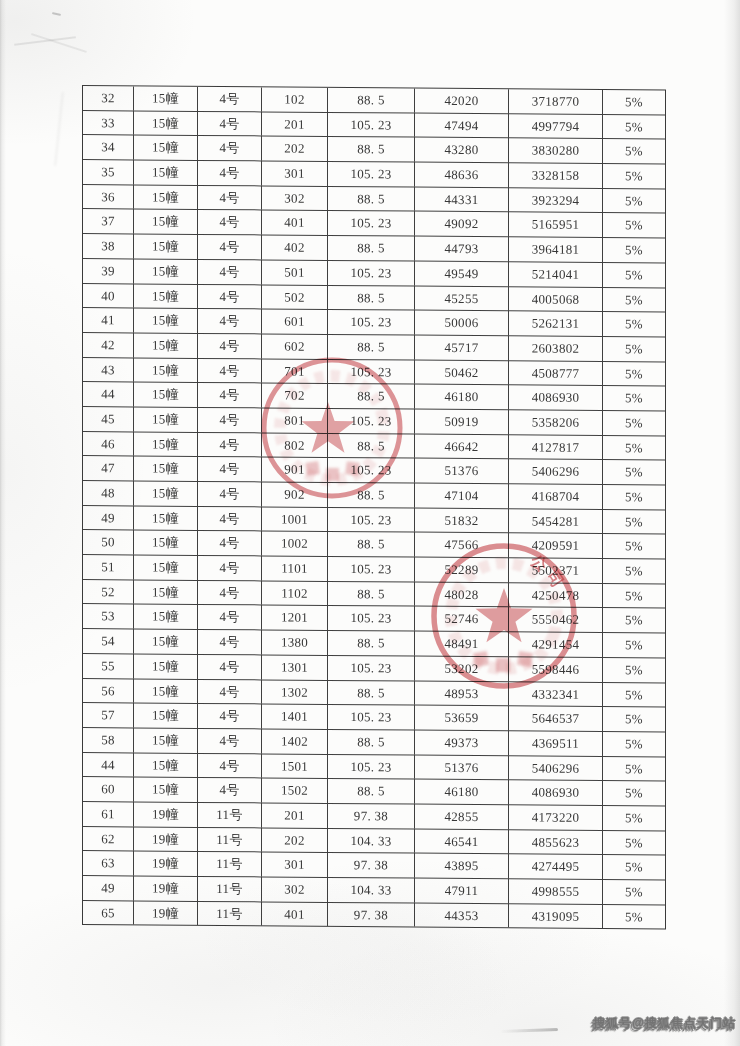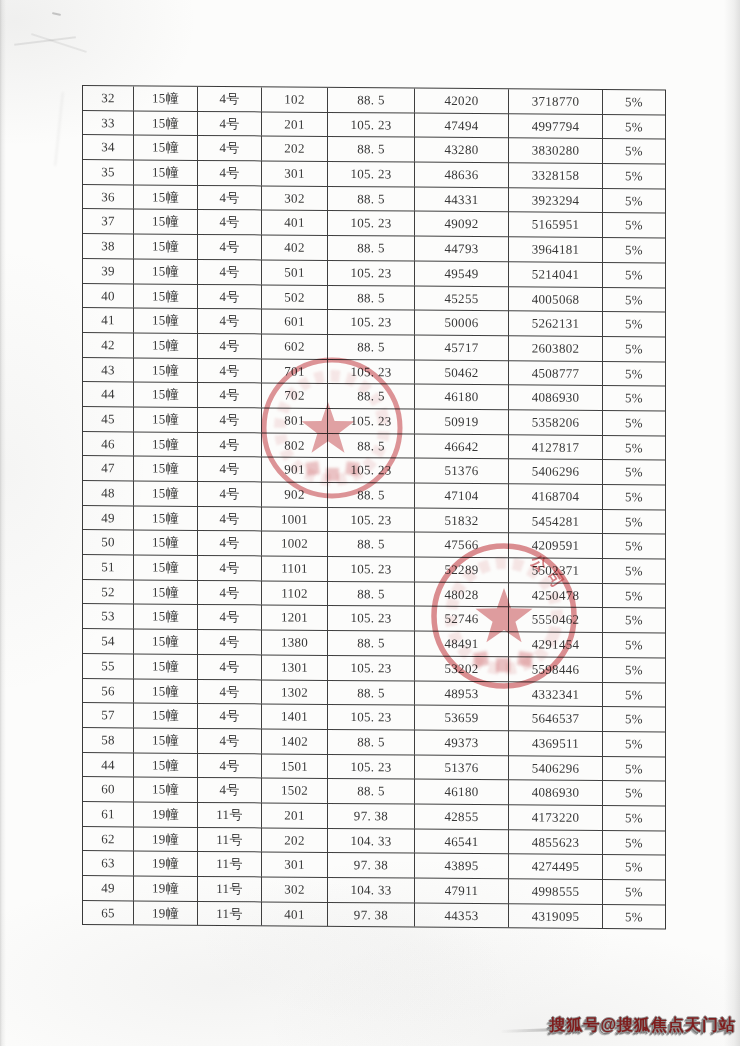--- a/index.html
+++ b/index.html
@@ -44,21 +44,21 @@
   }
   
   .stamp{position:absolute;z-index:3;mix-blend-mode:multiply;pointer-events:none;}
   .stamp-1{left:258px;top:354px;}
   .stamp-2{left:428px;top:540px;}
 
   
   .watermark{
     position:absolute;right:4px;top:1015px;z-index:4;
     font-family:"Liberation Sans","DejaVu Sans",sans-serif;
-    font-weight:bold;font-size:16px;letter-spacing:1px;color:#7f1d1d;
+    font-weight:bold;font-size:12px;letter-spacing:1px;color:#737373;
     text-shadow:
       1px 0 0 #909090,-1px 0 0 #8a8a8a,0 1px 0 #909090,0 -1px 0 #9a9a9a,
       -2px 2px 0 #7d7d7d,-3px 3px 1px rgba(90,90,90,.55);
   }
   .watermark-swoosh{
     position:absolute;left:500px;top:1029px;width:58px;height:2.5px;z-index:4;
     background:linear-gradient(90deg,rgba(0,0,0,0),rgba(120,120,120,.5));
     transform:rotate(-2deg);filter:blur(.4px);border-radius:2px;
   }
 </style>

